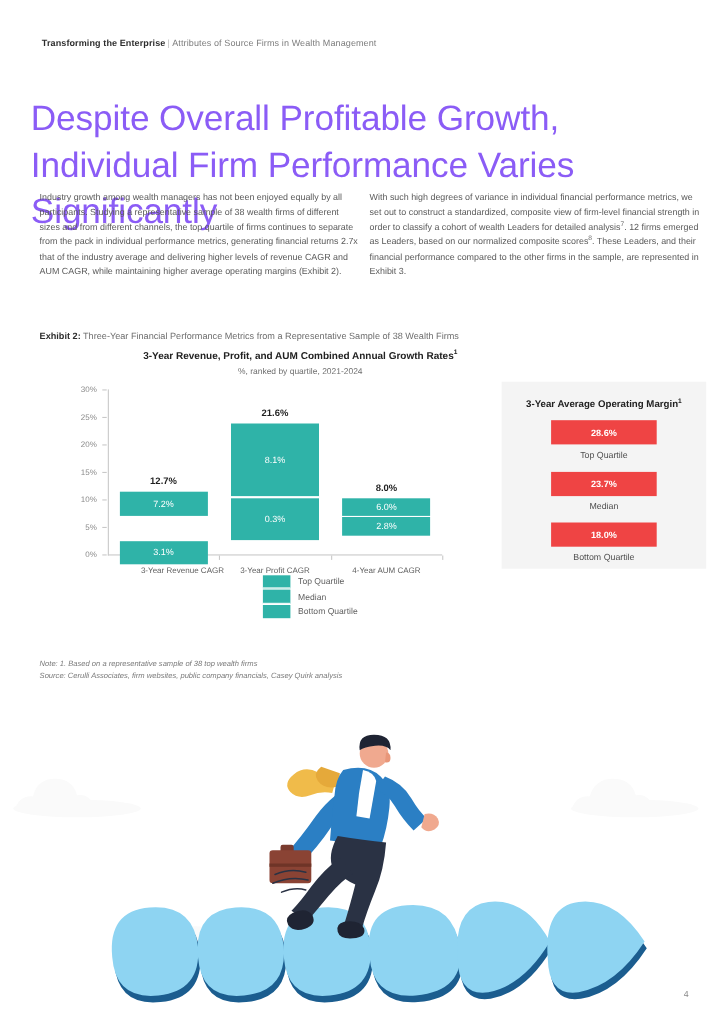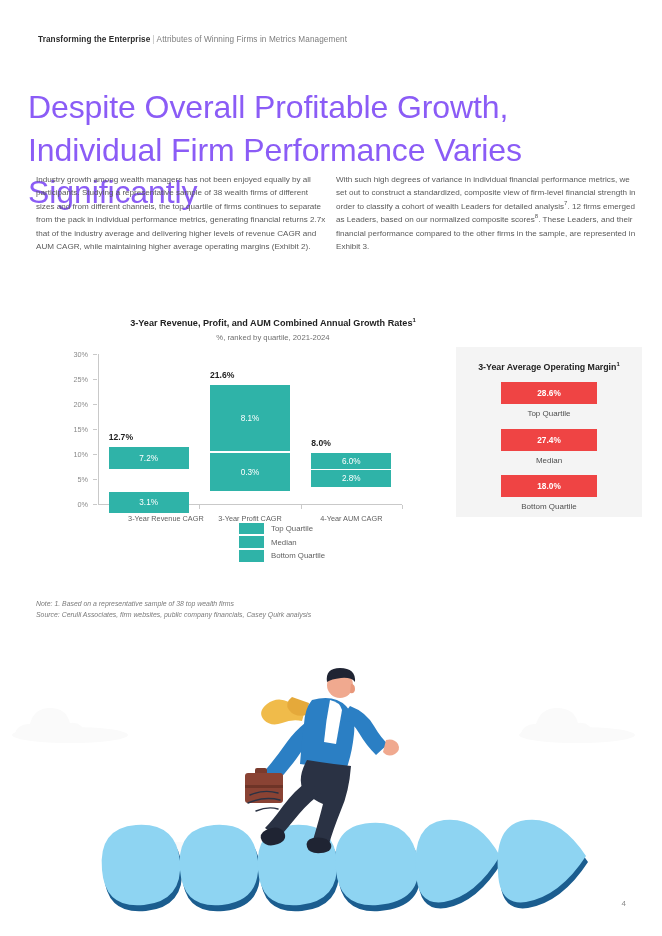--- a/index.html
+++ b/index.html
@@ -67,21 +67,21 @@
   .xaxis-line { position: absolute; left: 62px; top: 186px; width: 304px; height: 1px; background: #c9c9c9; }
   .xtickmark { position: absolute; top: 187px; width: 1px; height: 4px; background:#c9c9c9; }
 
   .seg { position: absolute; background: #2fb3a8; }
   .seg-label {
     position: absolute; width: 100%; text-align: center;
     font-size: 8.2px; font-weight: normal; color: #ffffff; top: 50%;
     transform: translateY(-50%);
   }
   .bar-total {
-    position: absolute; text-align: left; font-size: 8.6px;
+    position: absolute; text-align: center; font-size: 8.6px;
     font-weight: bold; color: #1f1f1f;
   }
   .xlabel {
     position: absolute; text-align: center; font-size: 7.3px;
     color: #5f5f5f; line-height: 1.35;
   }
 
   
   .legend { position: absolute; left: 203px; top: 204px; }
   .legend-row { display: flex; align-items: center; height: 13.5px; }
@@ -126,28 +126,32 @@
     position: absolute; right: 36px; bottom: 28px;
     font-size: 8px; color: #8a8a8a;
   }
 </style>
 </head>
 <body>
 
 <div class="page">
 
   <div class="kicker">
-    <span class="bold">Transforming the Enterprise</span><span class="sep">|</span><span class="rest">Attributes of Winning Firms in Metrics Management</span>
+    <span class="bold">Transforming the Enterprise</span><span class="sep">|</span><span class="rest">Attributes of Source Firms in Wealth Management</span>
   </div>
 
   <h1 class="title">Despite Overall Profitable Growth, Individual Firm Performance Varies Significantly</h1>
 
   <p class="col col-l">Industry growth among wealth managers has not been enjoyed equally by all participants. Studying a representative sample of 38 wealth firms of different sizes and from different channels, the top quartile of firms continues to separate from the pack in individual performance metrics, generating financial returns 2.7x that of the industry average and delivering higher levels of revenue CAGR and AUM CAGR, while maintaining higher average operating margins (Exhibit 2).</p>
   <p class="col col-r"><span>With such high degrees of variance in individual financial performance metrics, we set out to construct a standardized, composite view of firm-level financial strength in order to classify a cohort of wealth Leaders for detailed analysis</span><sup>7</sup><span>. 12 firms emerged as Leaders, based on our normalized composite scores</span><sup>8</sup><span>. These Leaders, and their financial performance compared to the other firms in the sample, are represented in Exhibit 3.</span></p>
 
+  <div class="exhibit-cap">
+    <b>Exhibit 2:</b>
+    <span>Three-Year Financial Performance Metrics from a Representative Sample of 38 Wealth Firms</span>
+  </div>
 
   <div class="chart-wrap">
     <div class="chart-title"><span>3-Year Revenue, Profit, and AUM Combined Annual Growth Rates</span><sup>1</sup></div>
     <div class="chart-sub">%, ranked by quartile, 2021-2024</div>
 
     <div class="plot" id="plot">
       <div class="yaxis-line"></div>
       <div class="xaxis-line"></div>
     <div class="ytick" style="top: 186px; left: 22px;">0%</div>
         <div class="ytickmark" style="top: 186px;"></div>
@@ -208,21 +212,21 @@
       </div>
 
     <div class="panel">
       <div class="panel-title"><span>3-Year Average Operating Margin</span><sup>1</sup></div>
       <div id="panel-bars">
           <div class="pbar" style="top: 35px;">
             <div class="pbar-val">28.6%</div>
           </div>
           <div class="pbar-cap" style="top: 62px;">Top Quartile</div>
           <div class="pbar" style="top: 82px;">
-            <div class="pbar-val">27.4%</div>
+            <div class="pbar-val">23.7%</div>
           </div>
           <div class="pbar-cap" style="top: 109px;">Median</div>
           <div class="pbar" style="top: 128px;">
             <div class="pbar-val">18.0%</div>
           </div>
           <div class="pbar-cap" style="top: 155px;">Bottom Quartile</div>
         </div>
     </div>
   </div>
 

